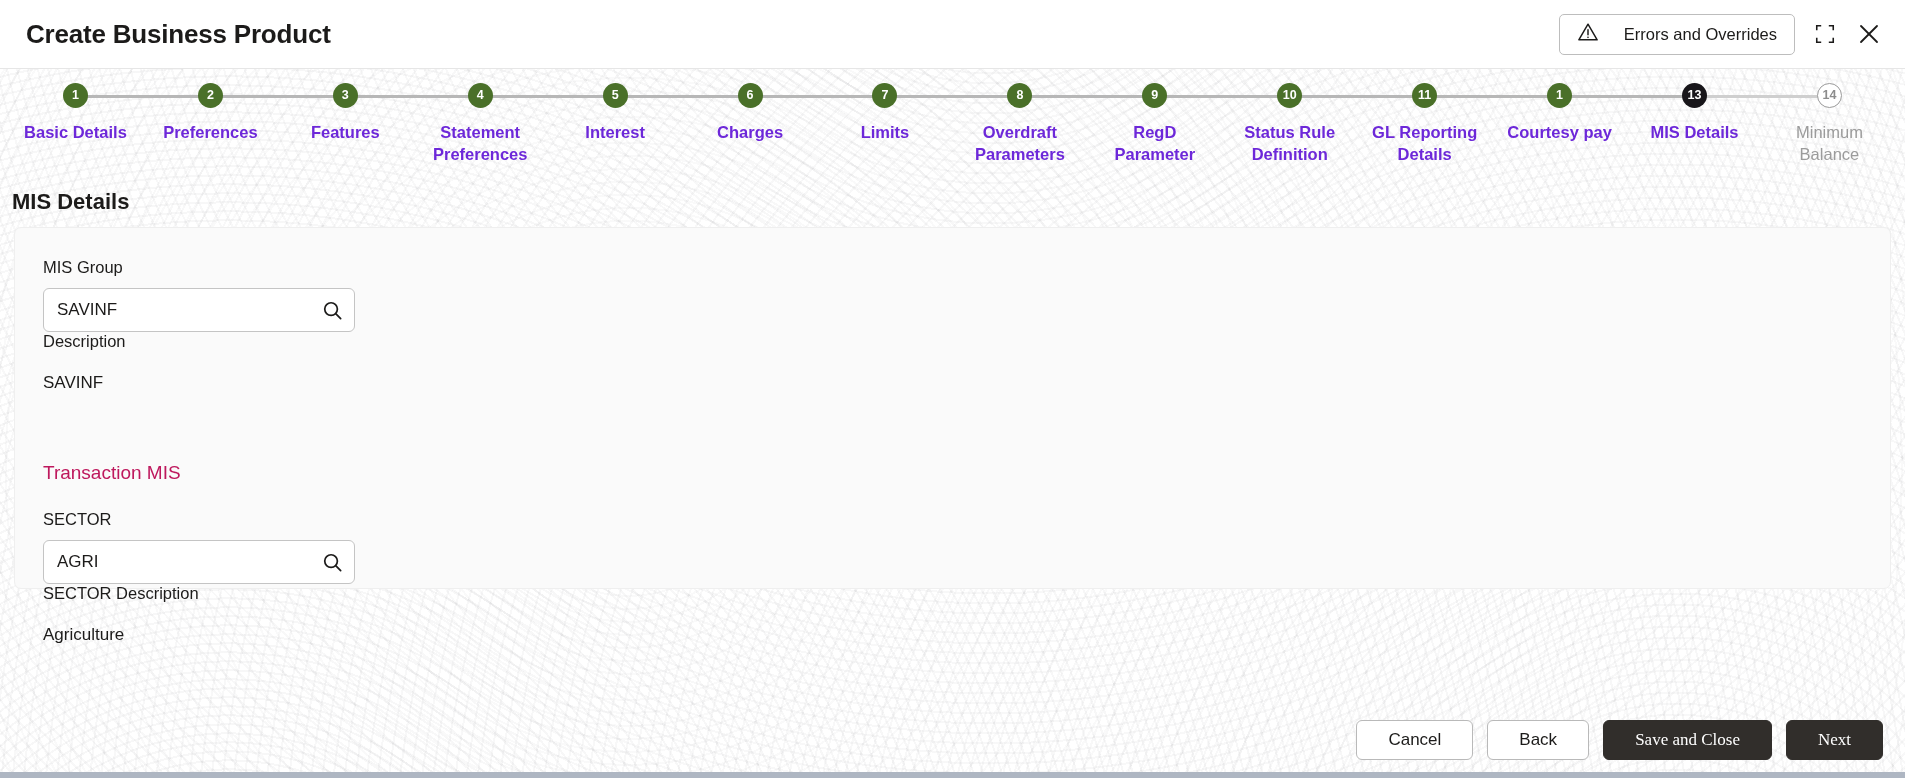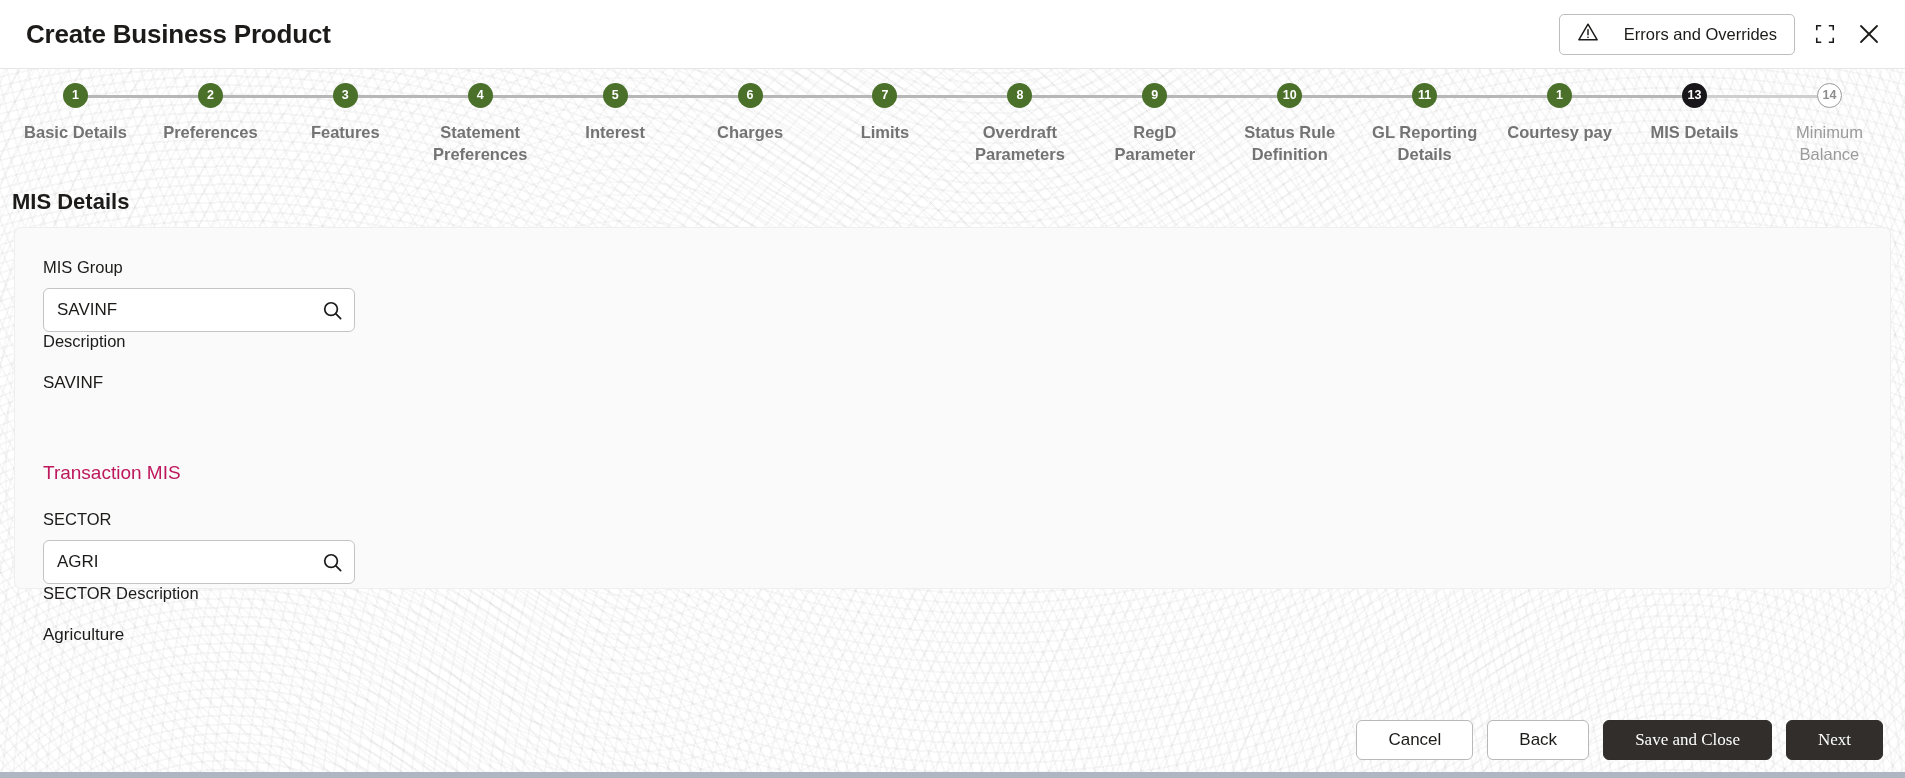--- a/index.html
+++ b/index.html
@@ -133,21 +133,21 @@
   .step.future .bubble {
     background: #ffffff;
     border: 1.6px solid #9b9b9b;
     color: #8c8c8c;
     font-weight: bold;
   }
   .step-label {
     margin-top: 13px;
     font-size: 16.5px;
     font-weight: bold;
-    color: #737373;
+    color: #6d28d9;
     text-align: center;
     line-height: 1.35;
     max-width: 118px;
   }
   .step.future .step-label { color: #9b9b9b; font-weight: normal; }
 
   
   .section-title {
     position: relative;
     z-index: 2;

